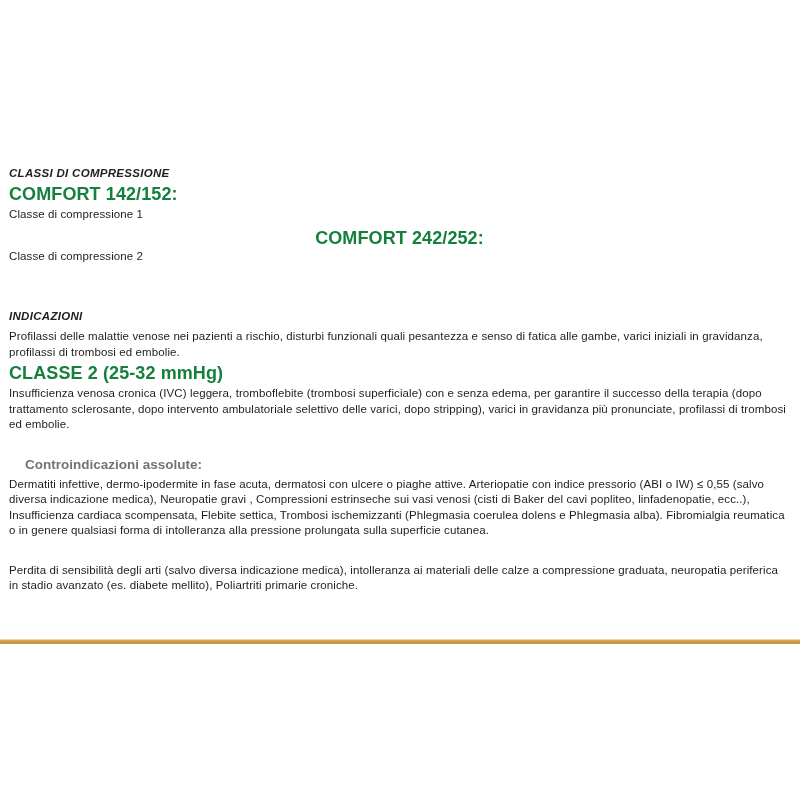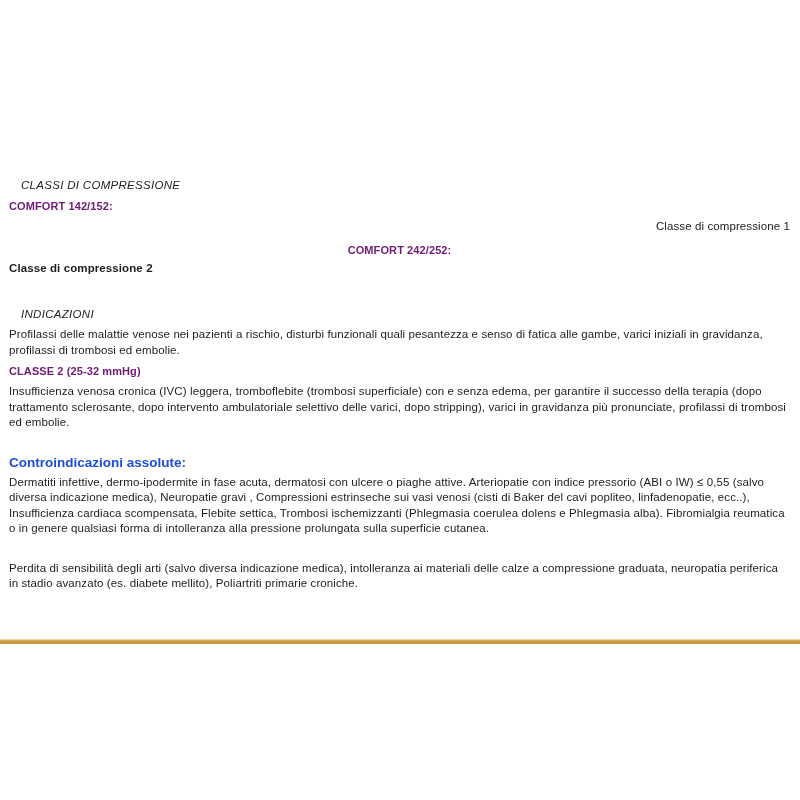--- a/index.html
+++ b/index.html
@@ -14,60 +14,60 @@
     overflow: hidden;
     font-family: "Liberation Sans", "DejaVu Sans", sans-serif;
     color: #1d1d1b;
     -webkit-font-smoothing: antialiased;
   }
   .doc {
     padding: 166px 10px 0 9px;
   }
   .sec-heading {
     font-style: italic;
-    font-weight: 400;
+    font-weight: 700;
     font-size: 11.5px;
     line-height: 14px;
     letter-spacing: 0.3px;
-    margin: 12px;
+    margin: 0;
     color: #222220;
   }
   .item-label {
     font-weight: 700;
-    font-size: 11px;
+    font-size: 18px;
     line-height: 15px;
     letter-spacing: 0.1px;
     margin: 0;
-    color: #701a75;
+    color: #15803d;
   }
   .item-label-lg {
     font-weight: 700;
     font-size: 13.5px;
     line-height: 16px;
-    margin: 0;
-    color: #1d4ed8;
+    margin: 16px;
+    color: #737373;
   }
   .body-text {
     font-weight: 400;
     font-size: 11.5px;
     line-height: 15.5px;
     letter-spacing: 0.1px;
     margin: 0;
     max-width: 786px;
     color: #1d1d1b;
   }
   .mb3 { margin-bottom: 3px; text-align: center; }
   .mb4 { margin-bottom: 4px; }
   .mb5 { margin-bottom: 5px; }
   .mb6 { margin-bottom: 6px; }
   .mb7 { margin-bottom: 7px; }
-  .mb8 { margin-bottom: 8px; text-align: right; }
+  .mb8 { margin-bottom: 8px; }
   .mb16 { margin-bottom: 20px; }
   .mb24 { margin-bottom: 24px; }
-  .mb31 { margin-bottom: 31px; font-weight: bold; }
+  .mb31 { margin-bottom: 45px; }
   .accent-bar {
     position: absolute;
     left: 0;
     top: 639px;
     width: 800px;
     height: 5px;
     background: linear-gradient(to bottom, #e9d8a7 0%, #e9d8a7 22%, #cb9f44 32%, #c3953e 100%);
   }
 </style>
 </head>

